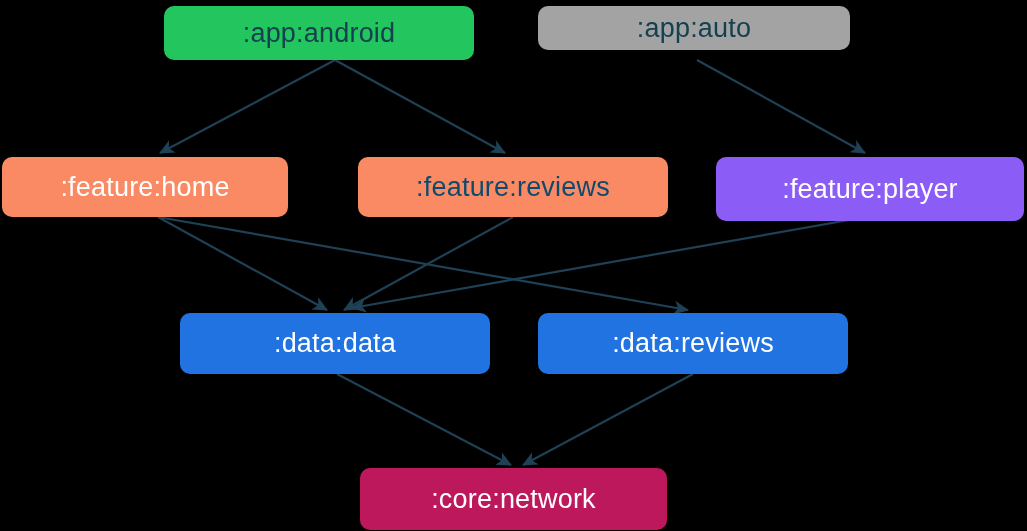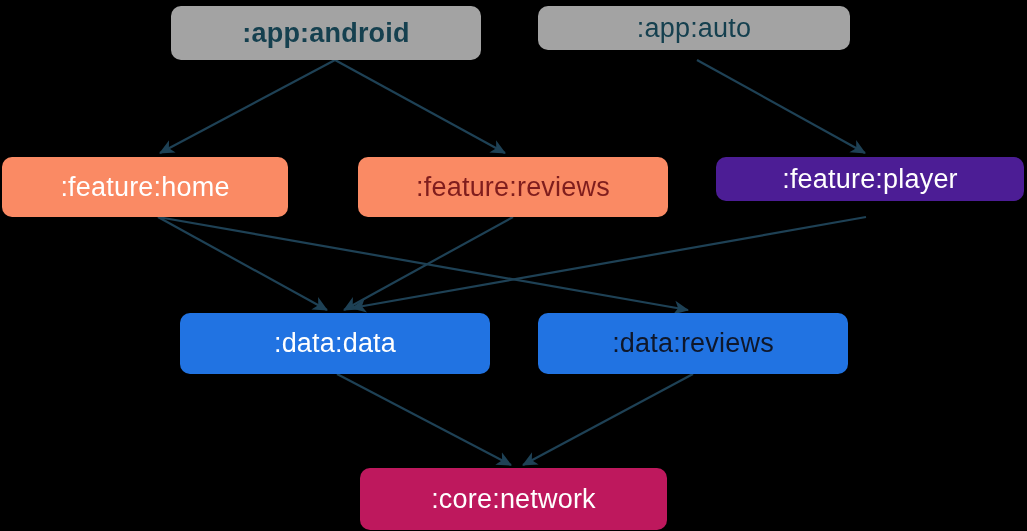--- a/index.html
+++ b/index.html
@@ -53,38 +53,38 @@
         <line x1="697" y1="60" x2="865" y2="153" stroke="#1e4155" stroke-width="2.2" marker-end="url(#arrowhead)"></line>
         <line x1="158" y1="217" x2="327" y2="310" stroke="#1e4155" stroke-width="2.2" marker-end="url(#arrowhead)"></line>
         <line x1="158" y1="217" x2="688" y2="310" stroke="#1e4155" stroke-width="2.2" marker-end="url(#arrowhead)"></line>
         <line x1="513" y1="217" x2="344" y2="310" stroke="#1e4155" stroke-width="2.2" marker-end="url(#arrowhead)"></line>
         <line x1="866" y1="217" x2="352" y2="308" stroke="#1e4155" stroke-width="2.2" marker-end="url(#arrowhead)"></line>
         <line x1="337" y1="374" x2="511" y2="465" stroke="#1e4155" stroke-width="2.2" marker-end="url(#arrowhead)"></line>
         <line x1="693" y1="374" x2="523" y2="465" stroke="#1e4155" stroke-width="2.2" marker-end="url(#arrowhead)"></line>
       </g>
   </svg>
   <div id="nodes">
-      <div class="node" style="left: 171px; top: 6px; width: 310px; height: 54px; background: #a3a3a3; font-weight: bold;">
+      <div class="node" style="left: 164px; top: 6px; width: 310px; height: 54px; background: #22c55e;">
         <span class="node-label" style="color: rgb(21, 64, 79);">:app:android</span>
       </div>
       <div class="node" style="left: 538px; top: 6px; width: 312px; height: 44px; background: #a3a3a3;">
         <span class="node-label" style="color: rgb(21, 64, 79);">:app:auto</span>
       </div>
       <div class="node" style="left: 2px; top: 157px; width: 286px; height: 60px; background: rgb(250, 138, 100);">
         <span class="node-label" style="color: rgb(255, 255, 255);">:feature:home</span>
       </div>
       <div class="node" style="left: 358px; top: 157px; width: 310px; height: 60px; background: rgb(250, 138, 100);">
-        <span class="node-label" style="color: #7f1d1d;">:feature:reviews</span>
+        <span class="node-label" style="color: #0c4a6e;">:feature:reviews</span>
       </div>
-      <div class="node" style="left: 716px; top: 157px; width: 308px; height: 44px; background: #4c1d95; text-align: right;">
+      <div class="node" style="left: 716px; top: 157px; width: 308px; height: 64px; background: #8b5cf6; text-align: right;">
         <span class="node-label" style="color: rgb(255, 255, 255);">:feature:player</span>
       </div>
       <div class="node" style="left: 180px; top: 313px; width: 310px; height: 61px; background: rgb(33, 115, 226);">
         <span class="node-label" style="color: rgb(255, 255, 255);">:data:data</span>
       </div>
       <div class="node" style="left: 538px; top: 313px; width: 310px; height: 61px; background: rgb(33, 115, 226);">
-        <span class="node-label" style="color: #0f172a;">:data:reviews</span>
+        <span class="node-label" style="color: #ffffff;">:data:reviews</span>
       </div>
       <div class="node" style="left: 360px; top: 468px; width: 307px; height: 62px; background: #be185d;">
         <span class="node-label" style="color: rgb(255, 255, 255);">:core:network</span>
       </div>
     </div>
 </div>
 
 </body></html>

